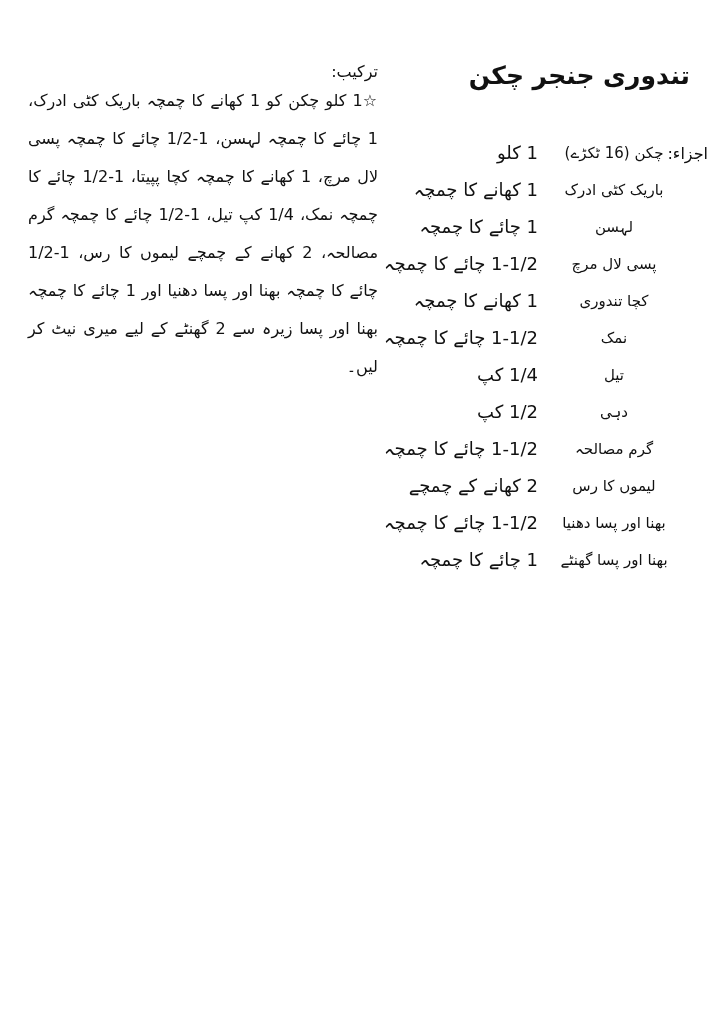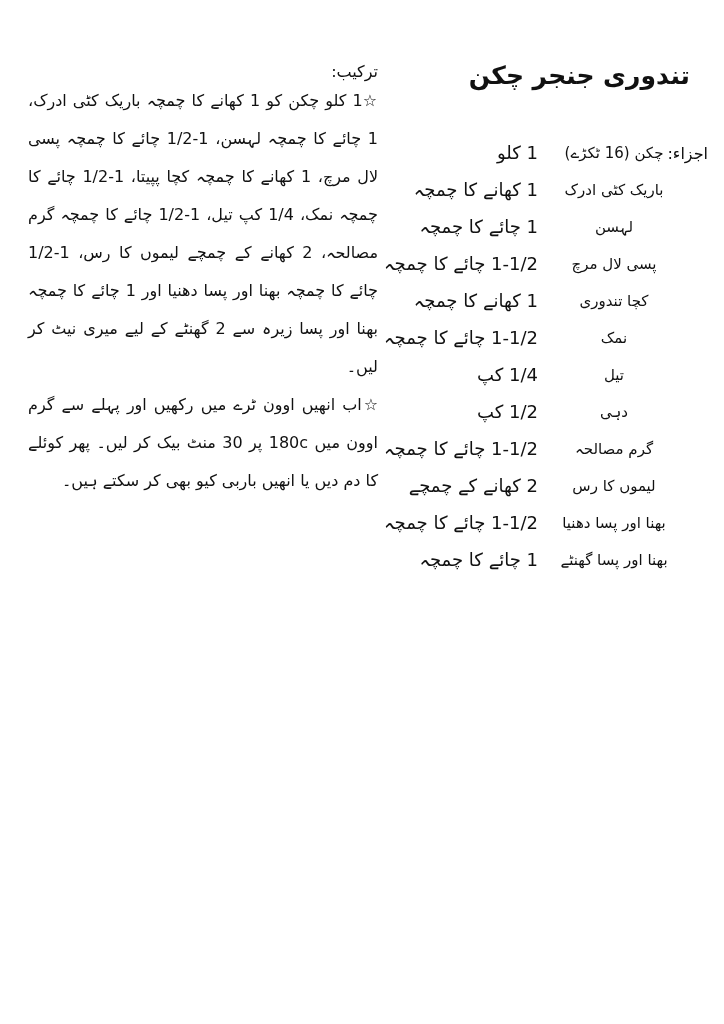--- a/index.html
+++ b/index.html
@@ -138,16 +138,15 @@
     <div class="ing-row">
       <div class="ing-name">بھنا اور پسا گھنٹے</div>
       <div class="ing-qty">1 چائے کا چمچہ</div>
     </div>
   </div>
 
   <div class="method-heading">ترکیب:</div>
 
   <div class="method">
     <p>☆1 کلو چکن کو 1 کھانے کا چمچہ باریک کٹی ادرک، 1 چائے کا چمچہ لہسن، 1-1/2 چائے کا چمچہ پسی لال مرچ، 1 کھانے کا چمچہ کچا پپیتا، 1-1/2 چائے کا چمچہ نمک، 1/4 کپ تیل، 1-1/2 چائے کا چمچہ گرم مصالحہ، 2 کھانے کے چمچے لیموں کا رس، 1-1/2 چائے کا چمچہ بھنا اور پسا دھنیا اور 1 چائے کا چمچہ بھنا اور پسا زیرہ سے 2 گھنٹے کے لیے میری نیٹ کر لیں۔</p>
-    <p>☆اب انھیں اوون ٹرے میں رکھیں اور پہلے سے گرم اوون میں 180c پر 30 منٹ بیک کر لیں۔ پھر کوئلے کا دم دیں یا انھیں باربی کیو بھی کر سکتے ہیں۔</p>
   </div>
 
 </div>
 
 </body></html>

